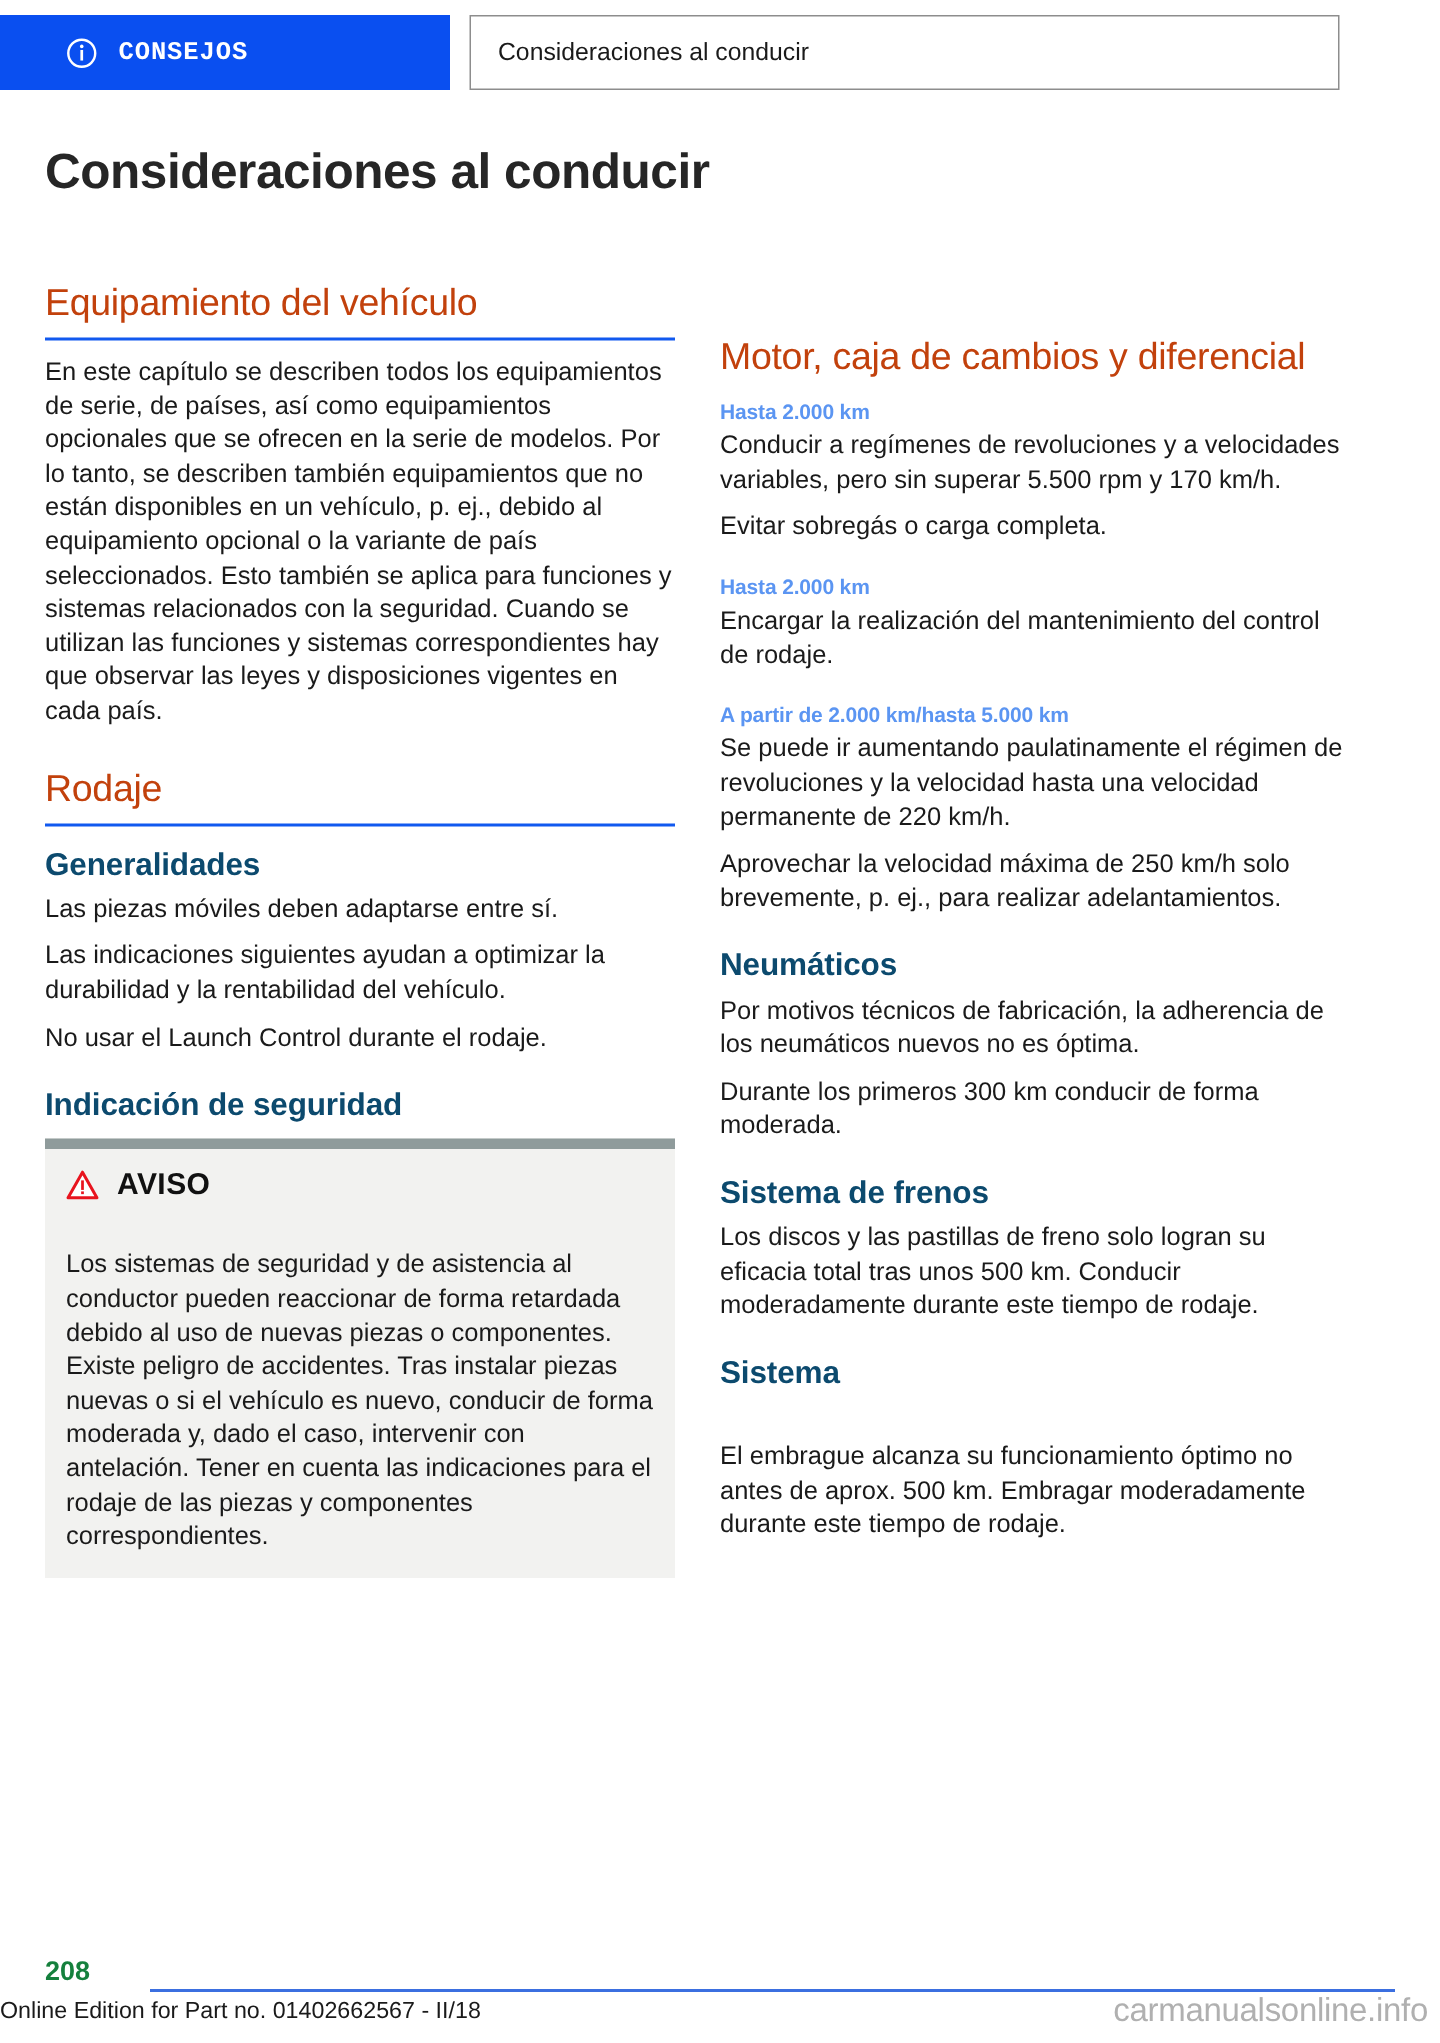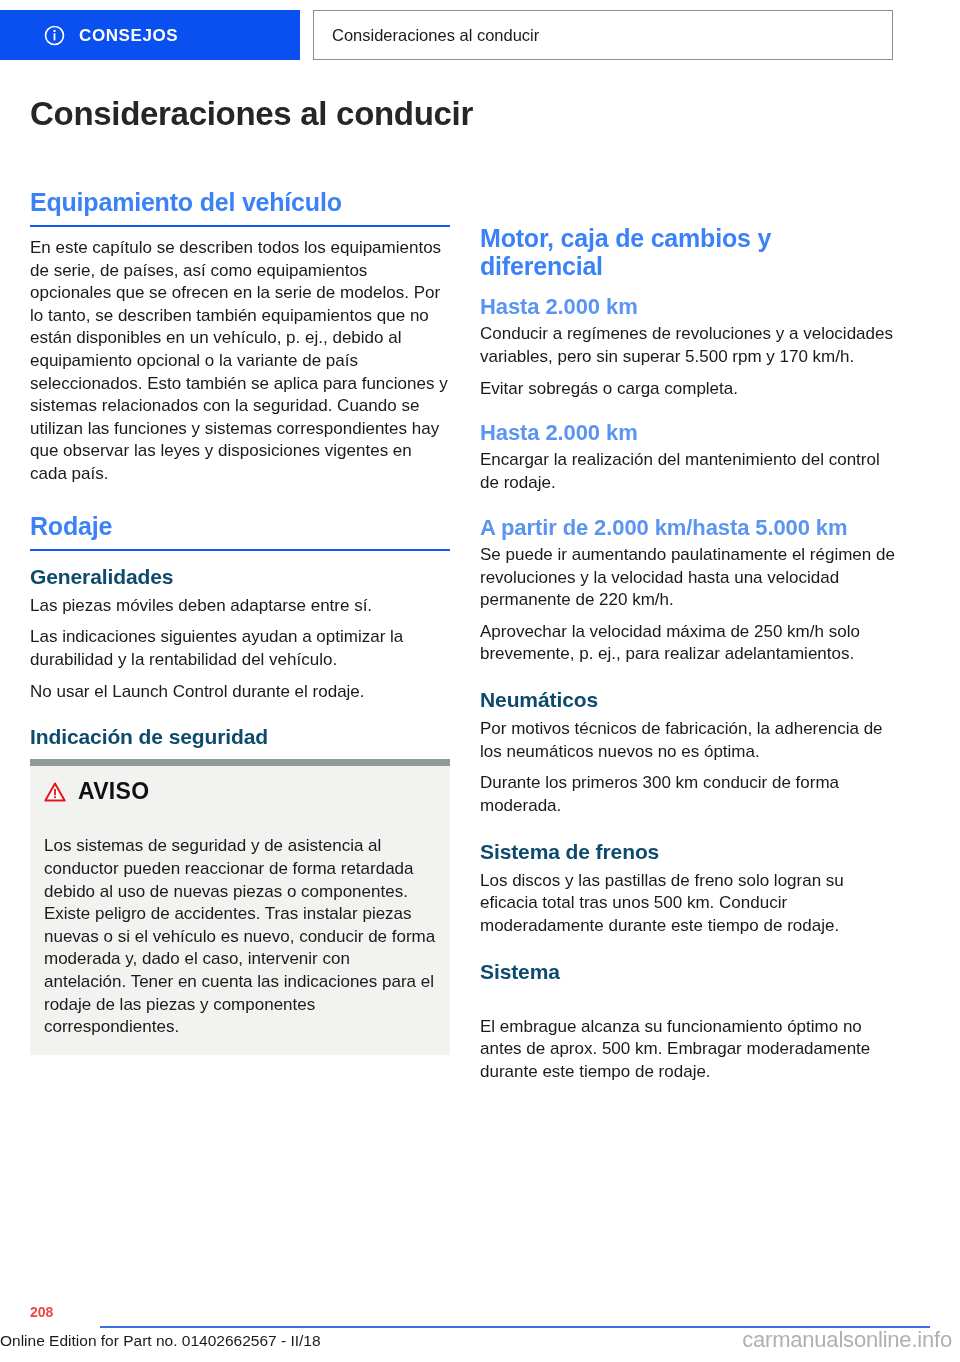--- a/index.html
+++ b/index.html
@@ -29,20 +29,21 @@
     position: absolute;
     left: 0;
     top: 0;
     width: 300px;
     height: 50px;
     background: #0a4ff0;
     display: flex;
     align-items: center;
     box-sizing: border-box;
     padding-left: 44px;
+    font-family: Liberation Mono, monospace;
   }
   .chapter-tab .info-icon {
     width: 21px;
     height: 21px;
     flex: 0 0 auto;
     margin-right: 14px;
   }
   .chapter-tab .info-icon svg { display: block; }
   .chapter-tab-label {
     color: #ffffff;
@@ -97,22 +98,22 @@
     width: 420px;
   }
   .col-left  { left: 30px; }
   .col-right { left: 480px; }
 
   
   h1.h-section {
     margin: 0 0 10px 0;
     padding: 0 0 9px 0;
     font-size: 25px;
-    font-weight: bold;
-    color: #3b82f6;
+    font-weight: normal;
+    color: #c2410c;
     letter-spacing: -0.2px;
     line-height: 1.12;
     border-bottom: 2px solid #1159ef;
   }
   h1.h-section.no-rule {
     border-bottom: none;
     padding-bottom: 0;
     margin-bottom: 7px;
     margin-top: 36px;
   }
@@ -120,21 +121,21 @@
     margin: 22px 0 6px 0;
     font-size: 21px;
     font-weight: bold;
     color: #0c4a6e;
     letter-spacing: -0.1px;
     line-height: 1.15;
   }
   h2.h-sub.first { margin-top: 14px; }
   h3.h-minor {
     margin: 20px 0 4px 0;
-    font-size: 22px;
+    font-size: 14px;
     font-weight: bold;
     color: #5b95f2;
     letter-spacing: -0.1px;
     line-height: 1.15;
   }
   h3.h-minor.first { margin-top: 14px; }
 
   
   p.body {
     margin: 0 0 9px 0;
@@ -159,44 +160,44 @@
     margin-bottom: 9px;
   }
   .warning-head .warn-icon {
     width: 22px;
     height: 20px;
     flex: 0 0 auto;
     margin-right: 12px;
   }
   .warning-head .warn-icon svg { display: block; }
   .warning-title {
-    font-size: 23px;
+    font-size: 20px;
     font-weight: bold;
     color: #111111;
     letter-spacing: 0.3px;
     line-height: 1;
     text-align: right;
   }
   .warning-box p.body { margin-bottom: 0; }
 
   
   .footer {
     position: absolute;
     left: 0;
     bottom: 0;
     width: 960px;
     height: 72px;
   }
   .page-number {
     position: absolute;
     left: 30px;
     top: 15px;
-    font-size: 14px;
-    font-weight: bold;
-    color: #ef4444;
+    font-size: 18px;
+    font-weight: bold;
+    color: #15803d;
     line-height: 1;
   }
   .footer-rule {
     position: absolute;
     left: 100px;
     top: 36px;
     width: 830px;
     height: 2px;
     background: #3b6fe0;
   }

